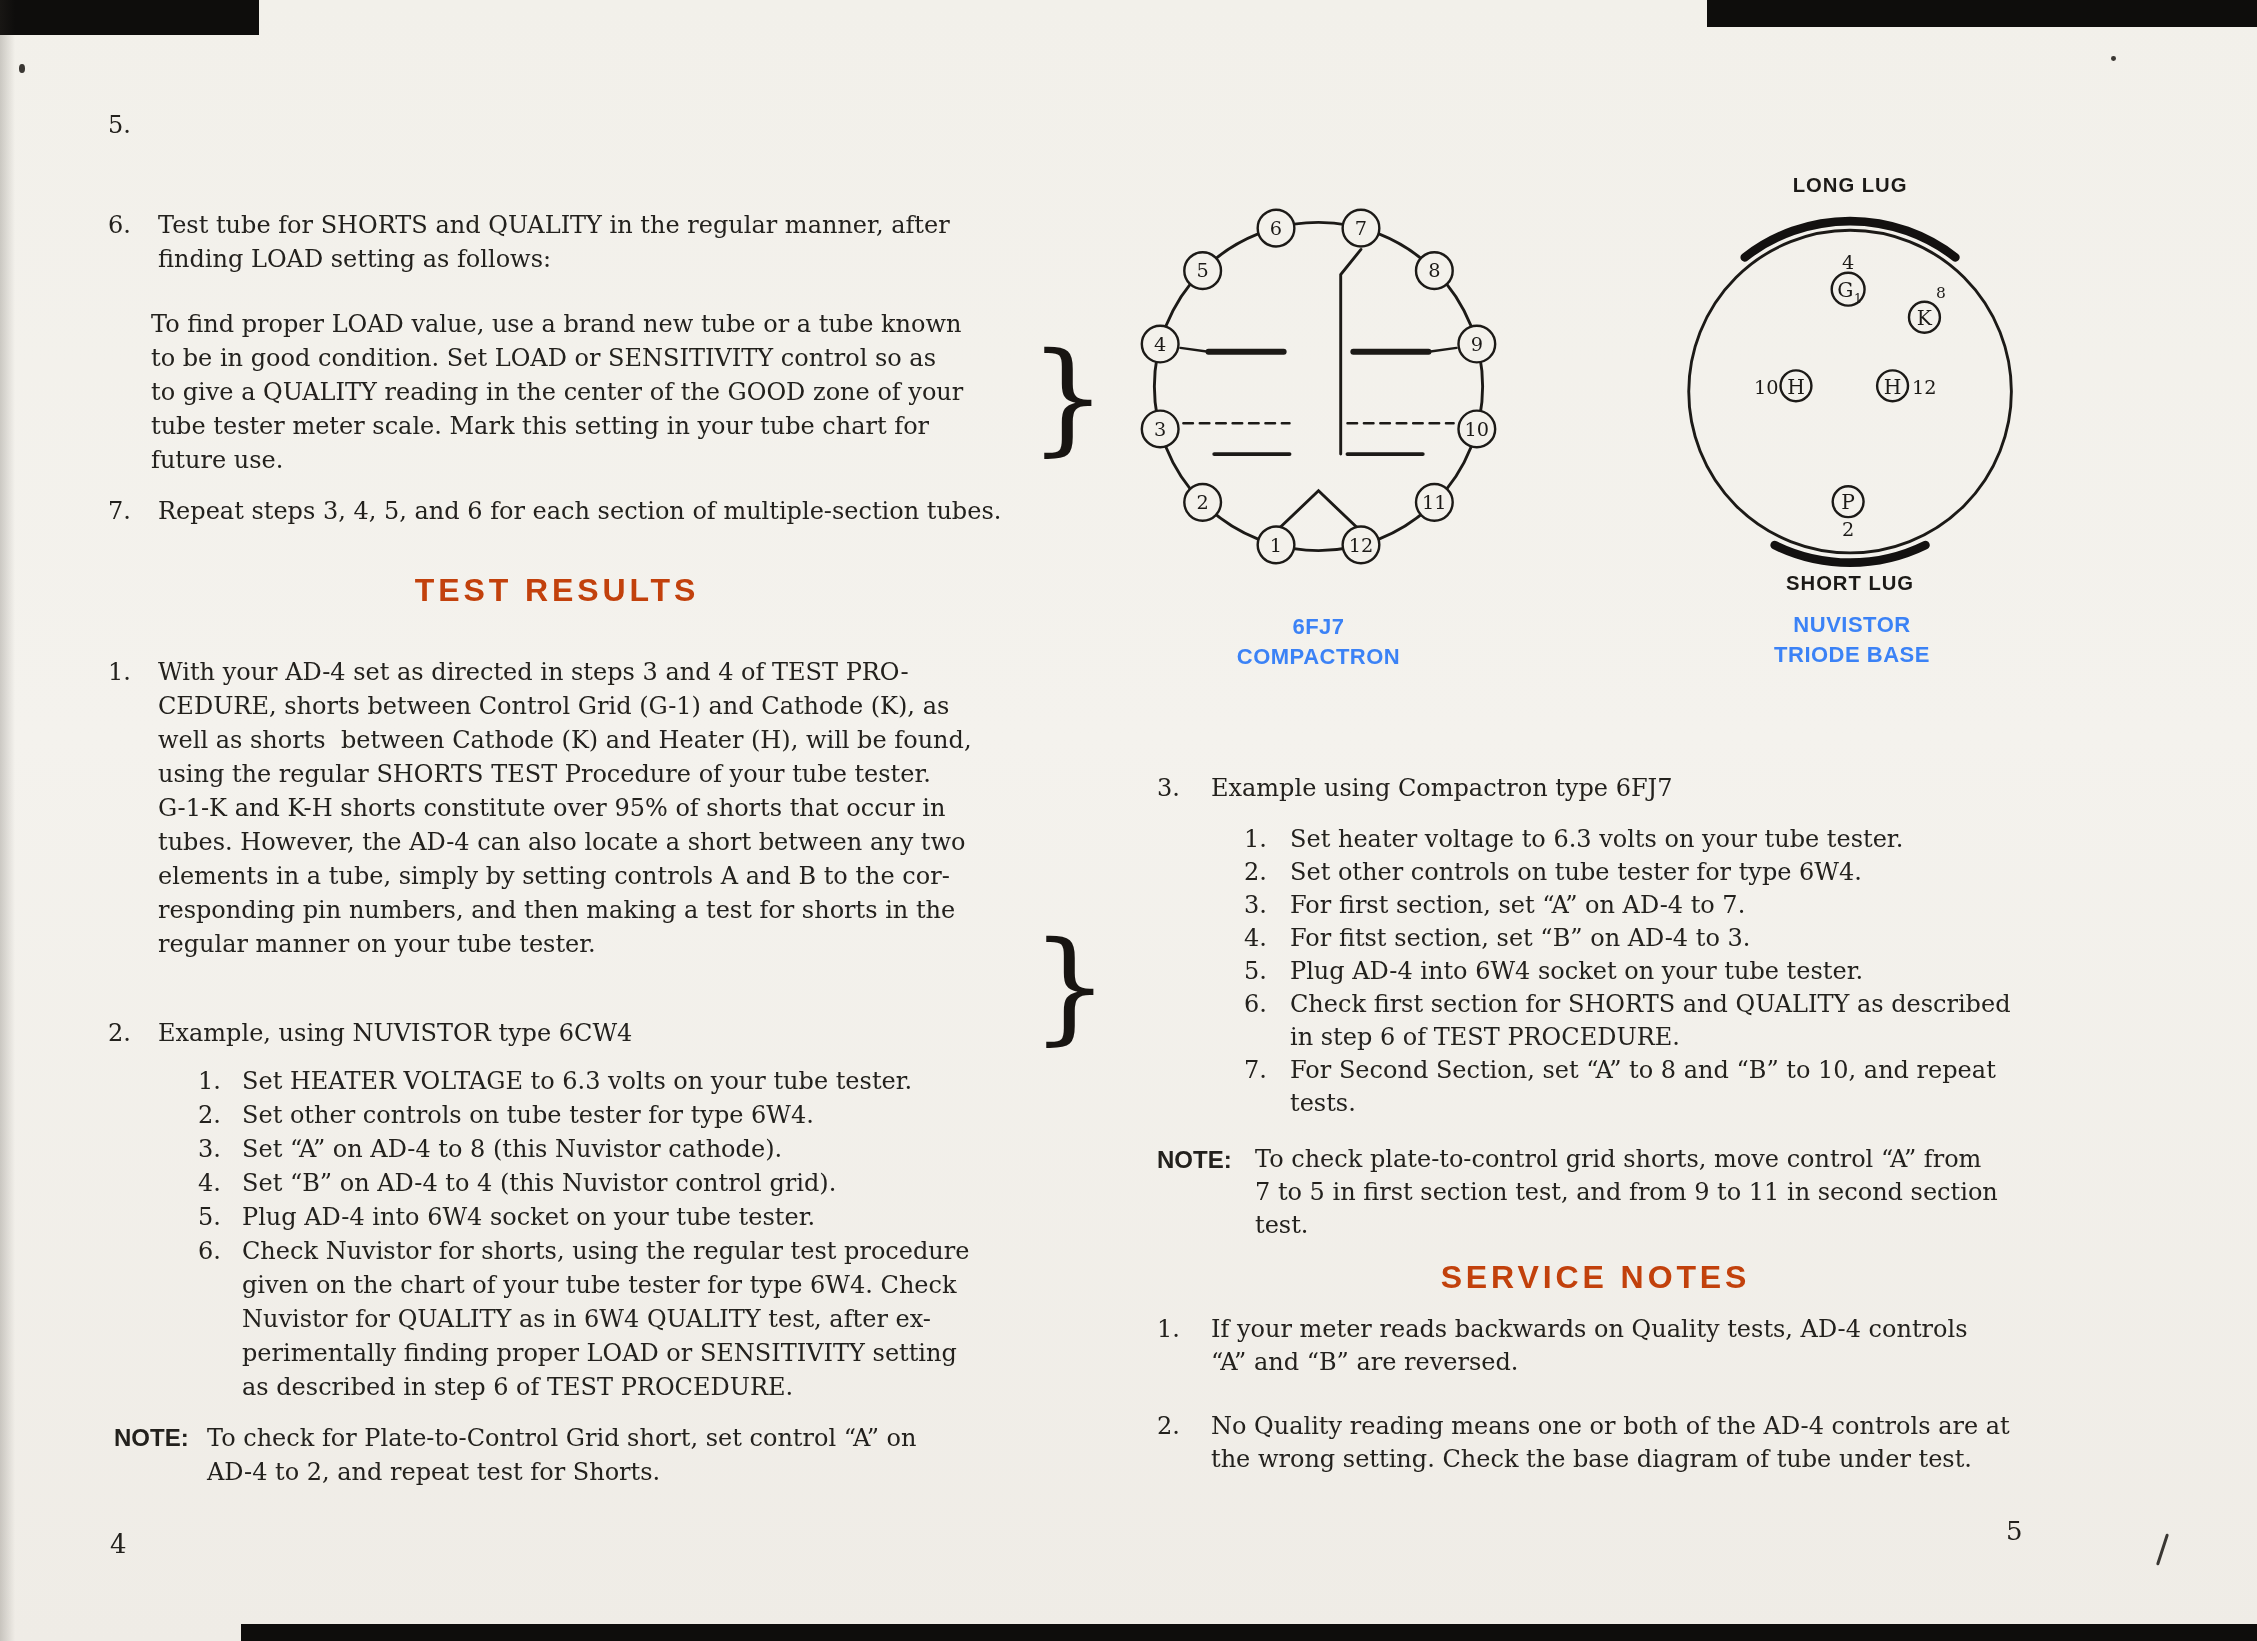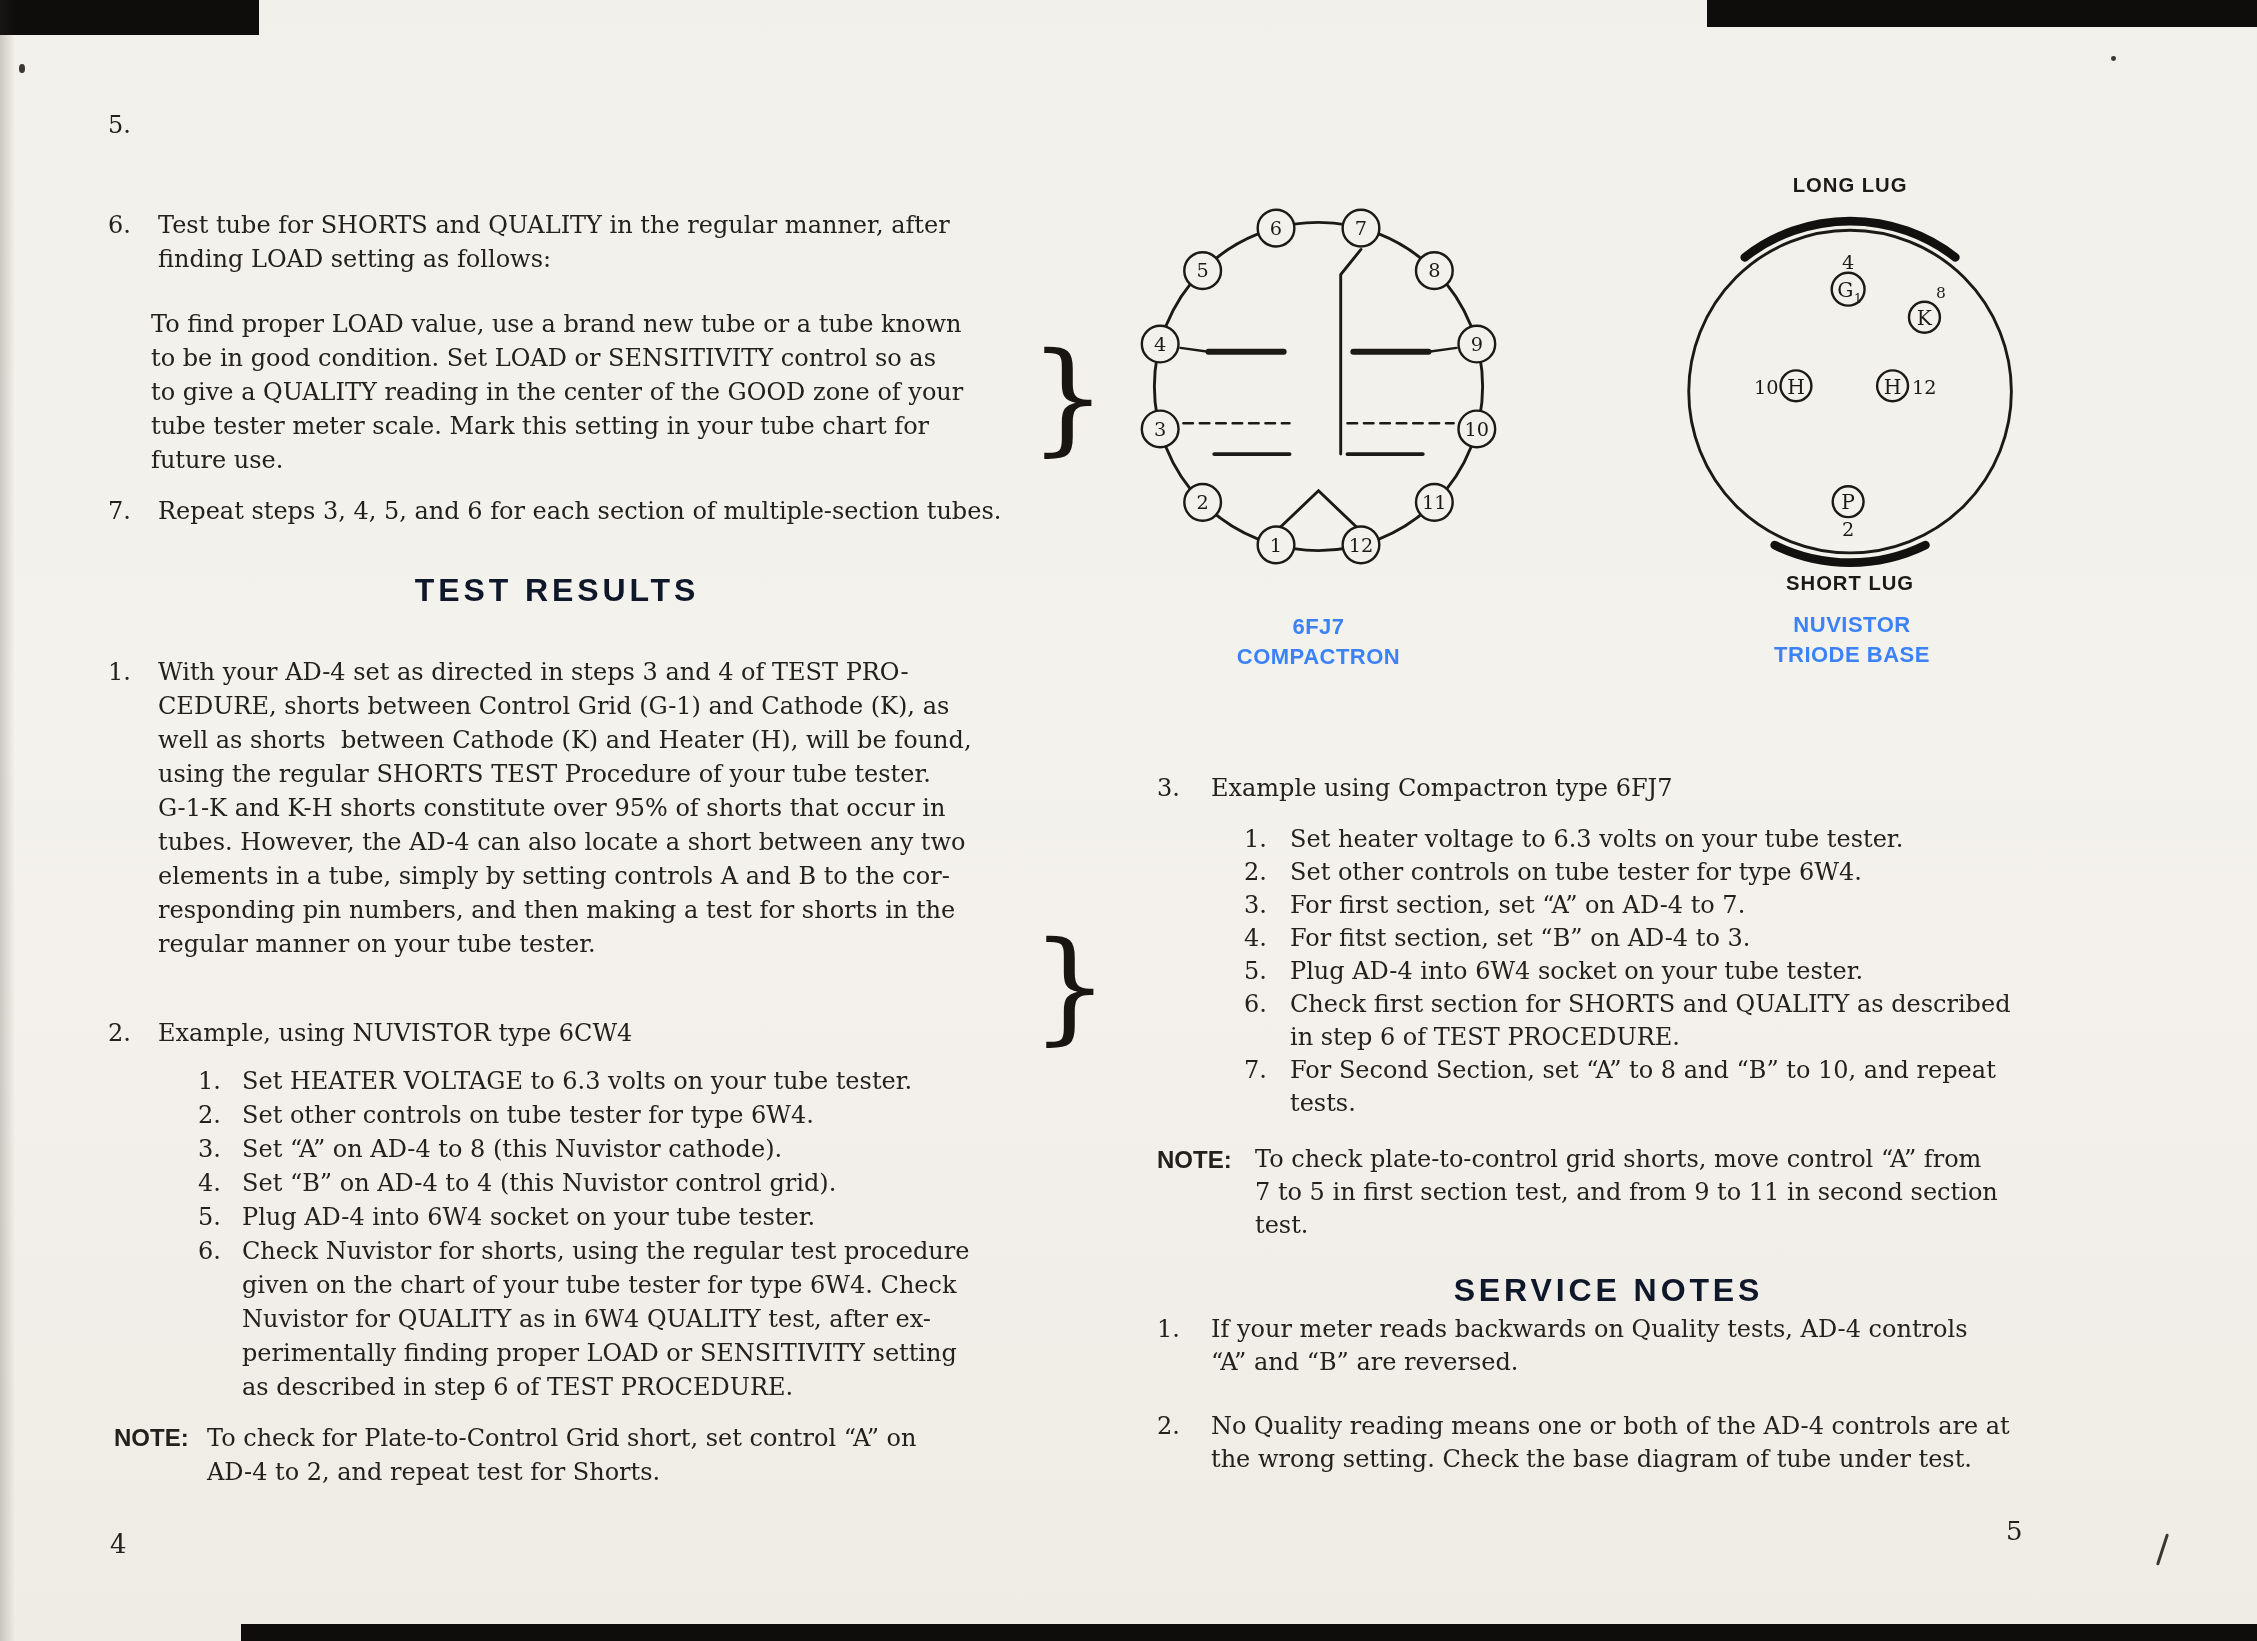--- a/index.html
+++ b/index.html
@@ -7,21 +7,21 @@
     width:2257px;height:1641px;position:relative;overflow:hidden;
     background:linear-gradient(180deg,#f2f0ea 0%,#f4f2ed 45%,#efece6 100%);
     font-family:"DejaVu Serif",serif;color:#23211d;
   }
   .abs{position:absolute;}
   .body-text{font-size:24px;line-height:34px;}
   .rc{font-size:24px;line-height:33px;}
   .row{display:flex;align-items:flex-start;}
   .num{flex:none;}
   .txt{white-space:pre;}
-  .heading{font-family:"Liberation Sans","DejaVu Sans",sans-serif;font-weight:bold;font-size:32px;letter-spacing:3.9px;text-align:center;color:#0f172a;}
+  .heading{font-family:"Liberation Sans","DejaVu Sans",sans-serif;font-weight:bold;font-size:32px;letter-spacing:3.9px;text-align:center;color:#c2410c;}
   .caption{font-family:"Liberation Sans","DejaVu Sans",sans-serif;font-weight:bold;font-size:22px;letter-spacing:0.5px;text-align:center;line-height:30px;color:#3b82f6;}
   .note-label{font-family:"Liberation Sans","DejaVu Sans",sans-serif;font-weight:bold;flex:none;}
   .artifact{position:absolute;background:#0e0d0c;}
   .speck{position:absolute;background:#3a3733;border-radius:50%;}
   .binding{position:absolute;font-family:"DejaVu Serif",serif;color:#181512;}
   .pagenum{font-size:26px;}
   .edge-shadow{position:absolute;left:0;top:0;width:15.4px;height:1641px;
     background:linear-gradient(90deg,rgba(60,55,48,0.22),rgba(60,55,48,0));}
   svg .outline{fill:none;stroke:#1c1a17;stroke-width:3;}
   svg .schem{stroke:#1c1a17;fill:none;stroke-width:3;stroke-linecap:round;}
@@ -289,21 +289,21 @@
     </div>
   </div>
 
   <div class="row abs rc" style="left:1157px;top:1143px;width:946px;">
     <span class="note-label" style="width:98px;font-size:24px;">NOTE:</span>
     <span class="txt">To check plate-to-control grid shorts, move control “A” from
 7 to 5 in first section test, and from 9 to 11 in second section
 test.</span>
   </div>
 
-  <h2 class="heading abs" style="left:1157px;top:1255px;width:869px;margin:17px;">SERVICE NOTES</h2>
+  <h2 class="heading abs" style="left:1157px;top:1255px;width:869px;margin:4px;">SERVICE NOTES</h2>
 
   <div class="row abs rc" style="left:1157px;top:1313px;width:946px;">
     <span class="num" style="width:54px;">1.</span>
     <span class="txt">If your meter reads backwards on Quality tests, AD-4 controls
 “A” and “B” are reversed.</span>
   </div>
 
   <div class="row abs rc" style="left:1157px;top:1410px;width:946px;">
     <span class="num" style="width:54px;">2.</span>
     <span class="txt">No Quality reading means one or both of the AD-4 controls are at

